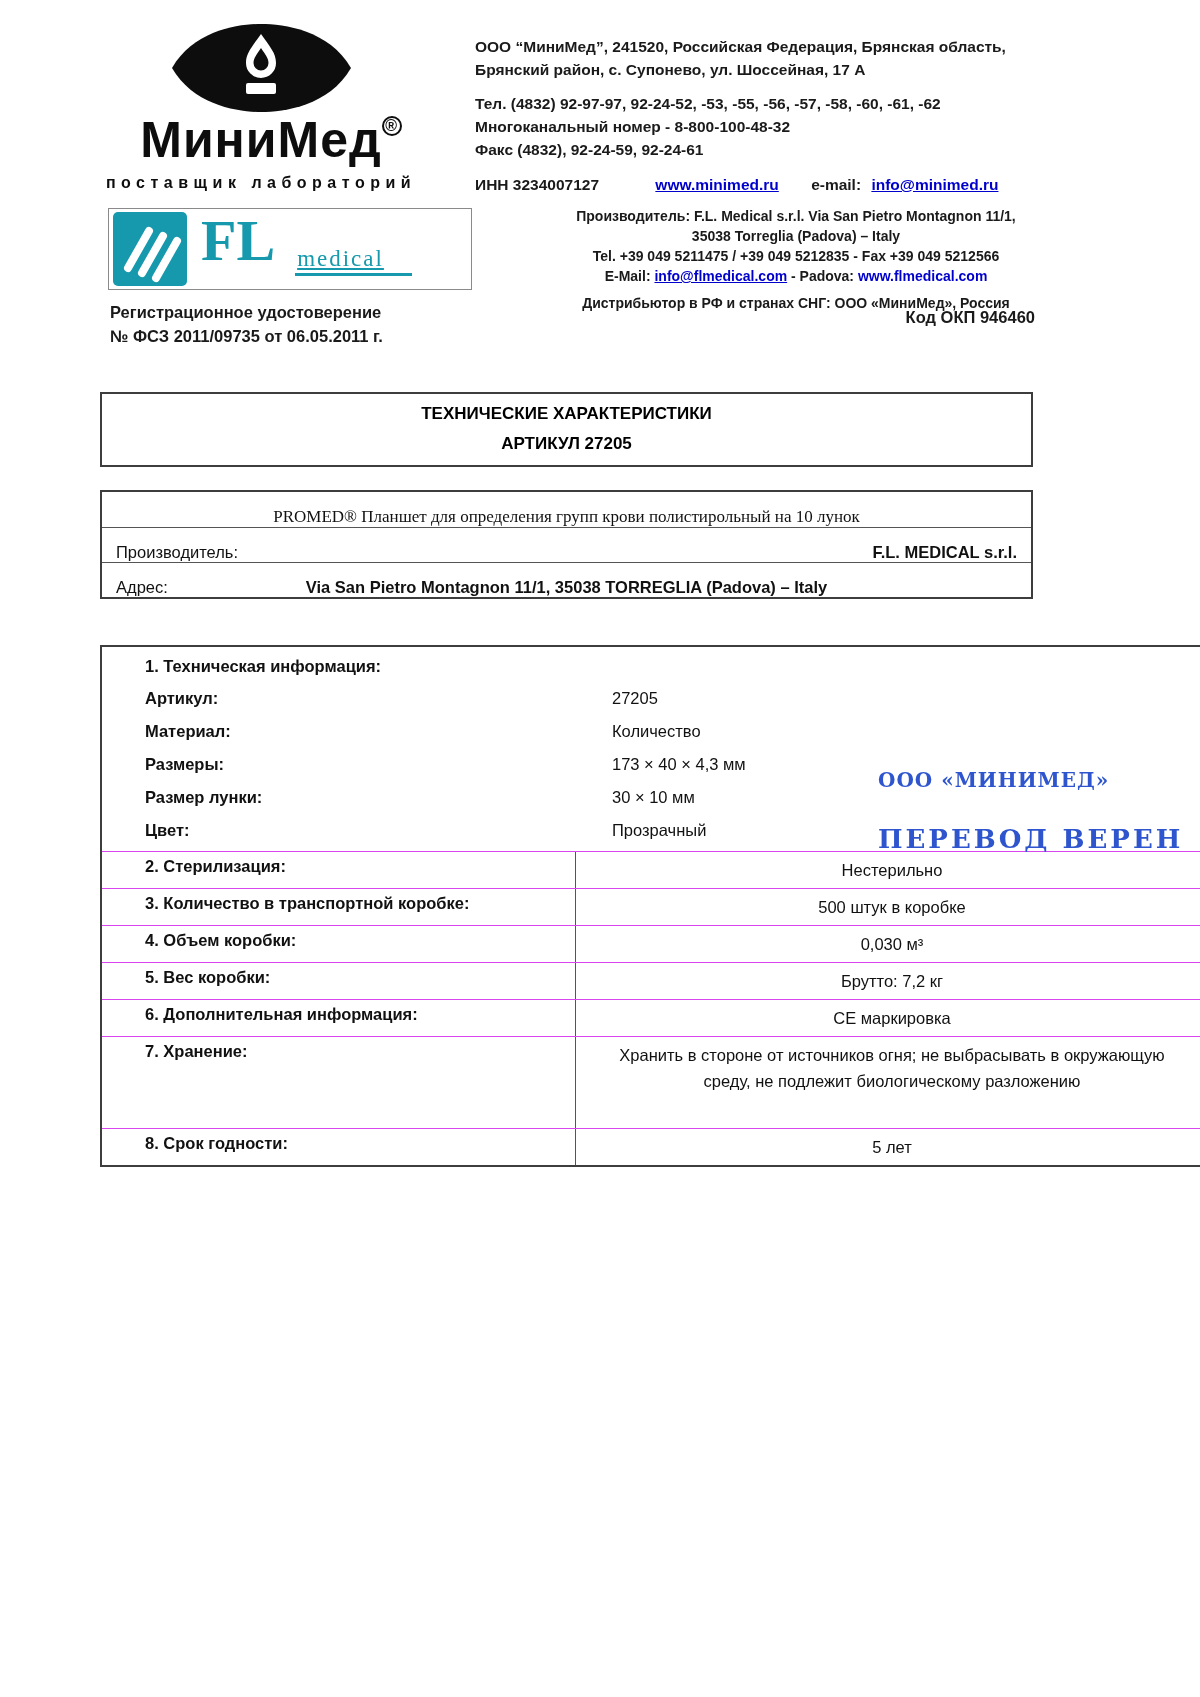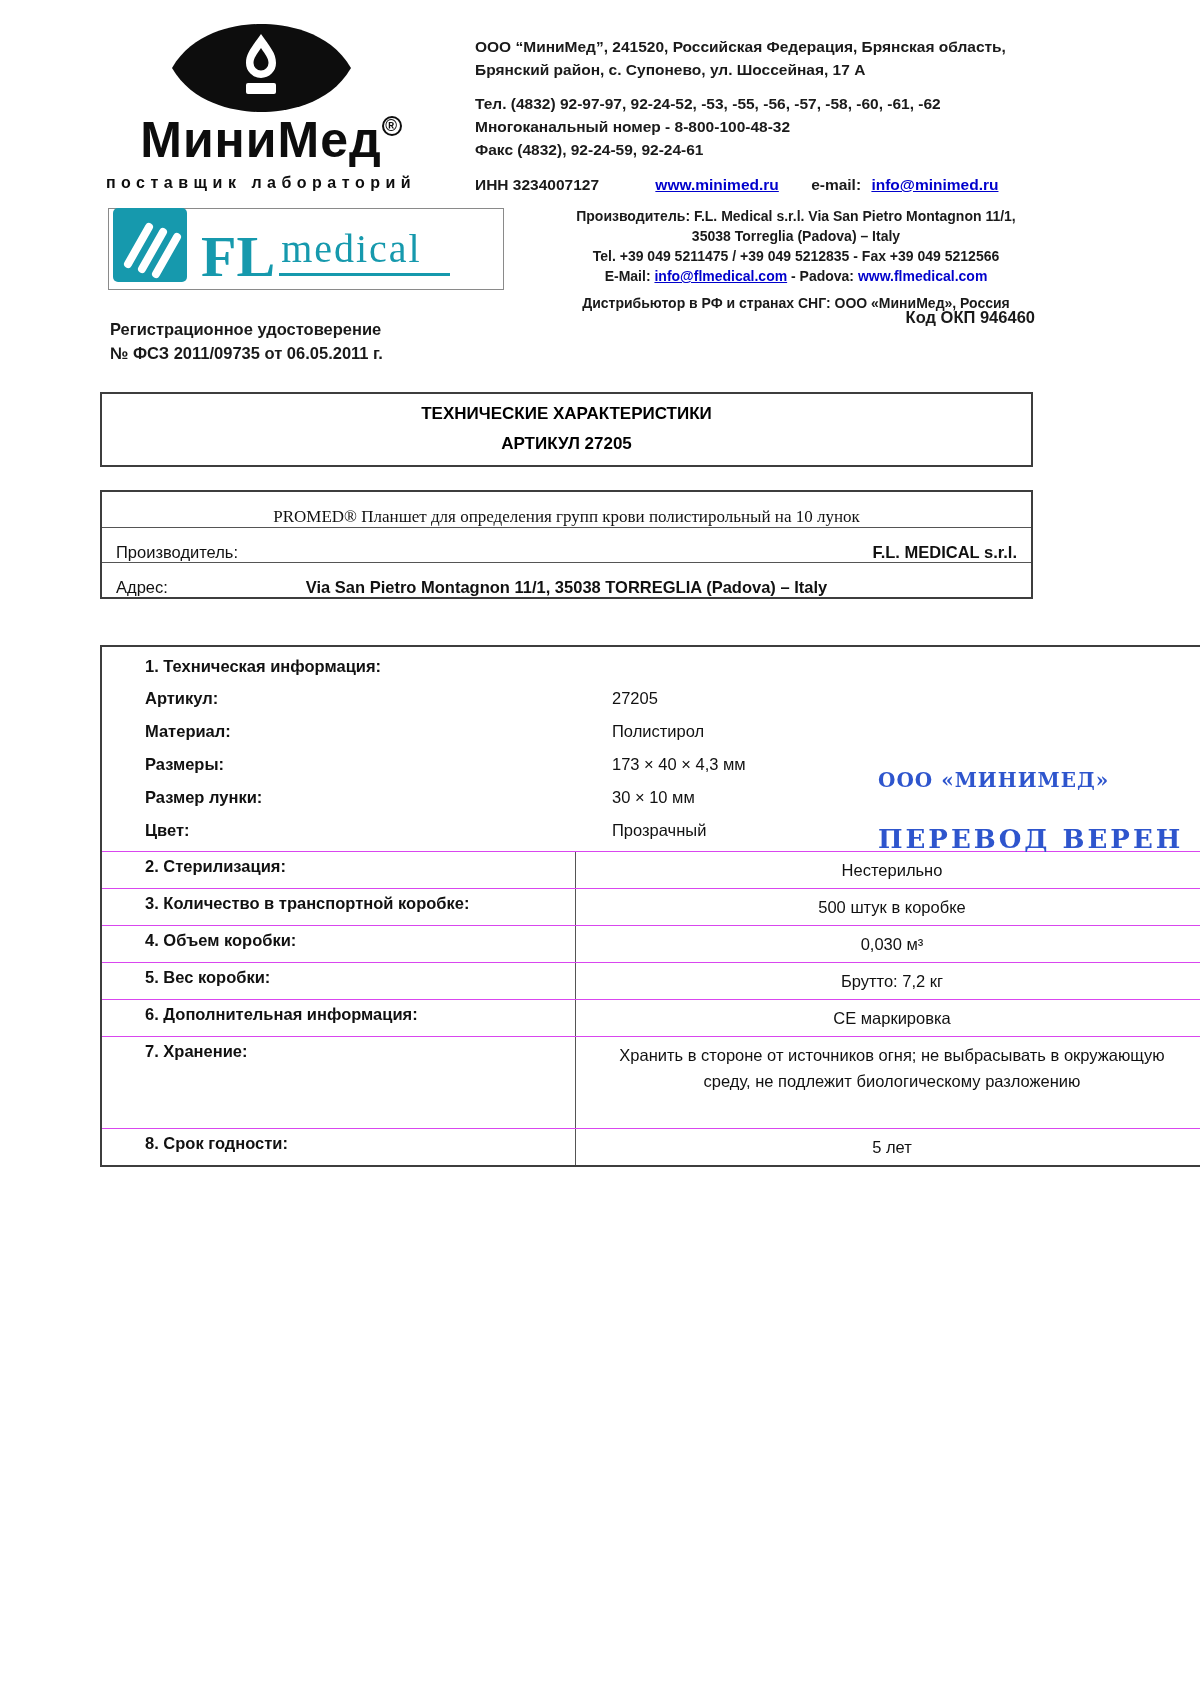--- a/index.html
+++ b/index.html
@@ -17,30 +17,30 @@
   .contact { position:absolute; left:475px; top:35px; width:565px; font-weight:bold; font-size:15.5px; line-height:23px; color:#1a1a1a; }
   .contact .gap { height:11px; }
   .inn-row { margin-top:1px; white-space:nowrap; }
   .inn-row .inn { margin-right:52px; }
   .inn-row .site { margin-right:28px; }
   .inn-row .email-label { margin-right:6px; }
   a.link, .link { color:#0000cc; text-decoration:underline; font-weight:bold; cursor:pointer; }
   .link-nound { color:#0000cc; font-weight:bold; cursor:pointer; }
 
   
-  .fl-block { position:absolute; left:108px; top:208px; width:396px; height:82px; border:1px solid #8a8a8a; display:flex; align-items:flex-end; padding:3px 10px 3px 4px; background:#fff; }
+  .fl-block { position:absolute; left:108px; top:208px; width:364px; height:82px; border:1px solid #8a8a8a; display:flex; align-items:flex-start; padding:3px 10px 3px 4px; background:#fff; }
   .fl-big { font-size:58px; font-weight:bold; color:#1699ad; margin-left:14px; line-height:58px; font-family:"Liberation Serif", serif; }
-  .fl-medical-text { font-size:40px; color:#1699ad; letter-spacing:2px; margin-left:4px; align-self:flex-end; margin-bottom:10px; border-bottom:3px solid #1699ad; padding:0 28px 1px 2px; font-family:"Liberation Serif", serif; }
+  .fl-medical-text { font-size:23px; color:#1699ad; letter-spacing:2px; margin-left:20px; align-self:flex-end; margin-bottom:10px; border-bottom:3px solid #1699ad; padding:0 28px 1px 2px; font-family:"Liberation Serif", serif;text-decoration:underline; }
 
   
   .producer { position:absolute; left:555px; top:206px; width:482px; text-align:center; font-weight:bold; font-size:14px; line-height:20px; color:#1a1a1a; }
   .producer .distrib { margin-top:7px; }
 
   
-  .registration { position:absolute; left:110px; top:317px; font-weight:bold; font-size:16.5px; line-height:24px; color:#1a1a1a; }
+  .registration { position:absolute; left:110px; top:300px; font-weight:bold; font-size:16.5px; line-height:24px; color:#1a1a1a; }
   .okp { position:absolute; right:165px; top:308px; font-weight:bold; font-size:16.5px; color:#1a1a1a; }
 
   
   .title-box { position:absolute; left:100px; top:392px; width:933px; border:2px solid #3d3d3d; text-align:center; font-weight:bold; font-size:17px; line-height:30px; padding:5px 0 6px; color:#000; }
 
   
   .product-table { position:absolute; left:100px; top:490px; width:933px; border:2px solid #3d3d3d; }
   .pt-row { position:relative; min-height:35px; border-top:1px solid #555; display:flex; align-items:flex-end; padding:0 14px; }
   .pt-row:first-child { border-top:none; justify-content:center; font-family:"Liberation Serif", serif; font-size:17px; }
   .pt-label { font-size:16.5px; }
@@ -156,21 +156,21 @@
 
   <div class="spec-table">
     <div class="spec-section1">
       <div class="spec-section-title">1.  Техническая информация:</div>
       <div class="info-row">
         <span class="info-label">Артикул:</span>
         <span class="info-value">27205</span>
       </div>
       <div class="info-row">
         <span class="info-label">Материал:</span>
-        <span class="info-value">Полистирол</span>
+        <span class="info-value">Количество</span>
       </div>
       <div class="info-row">
         <span class="info-label">Размеры:</span>
         <span class="info-value">173 × 40 × 4,3 мм</span>
       </div>
       <div class="info-row">
         <span class="info-label">Размер лунки:</span>
         <span class="info-value">30 × 10 мм</span>
       </div>
       <div class="info-row">

